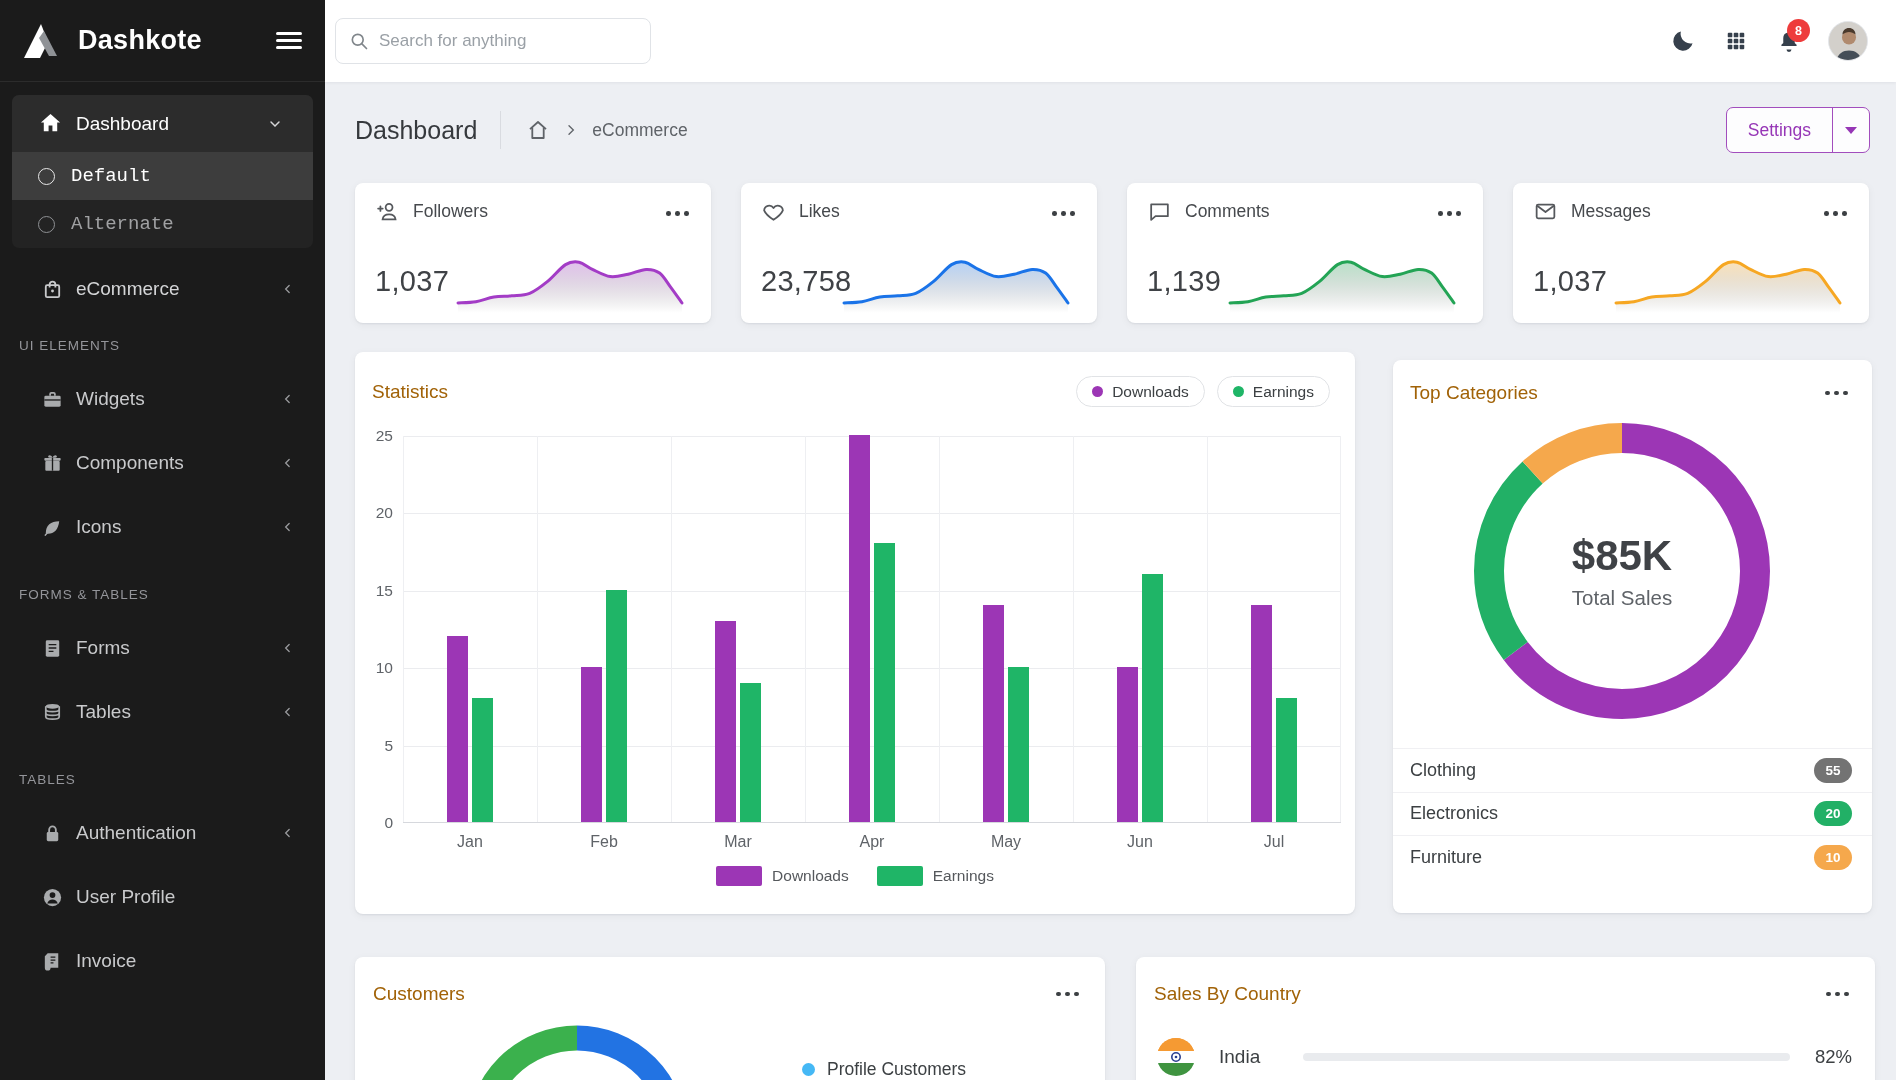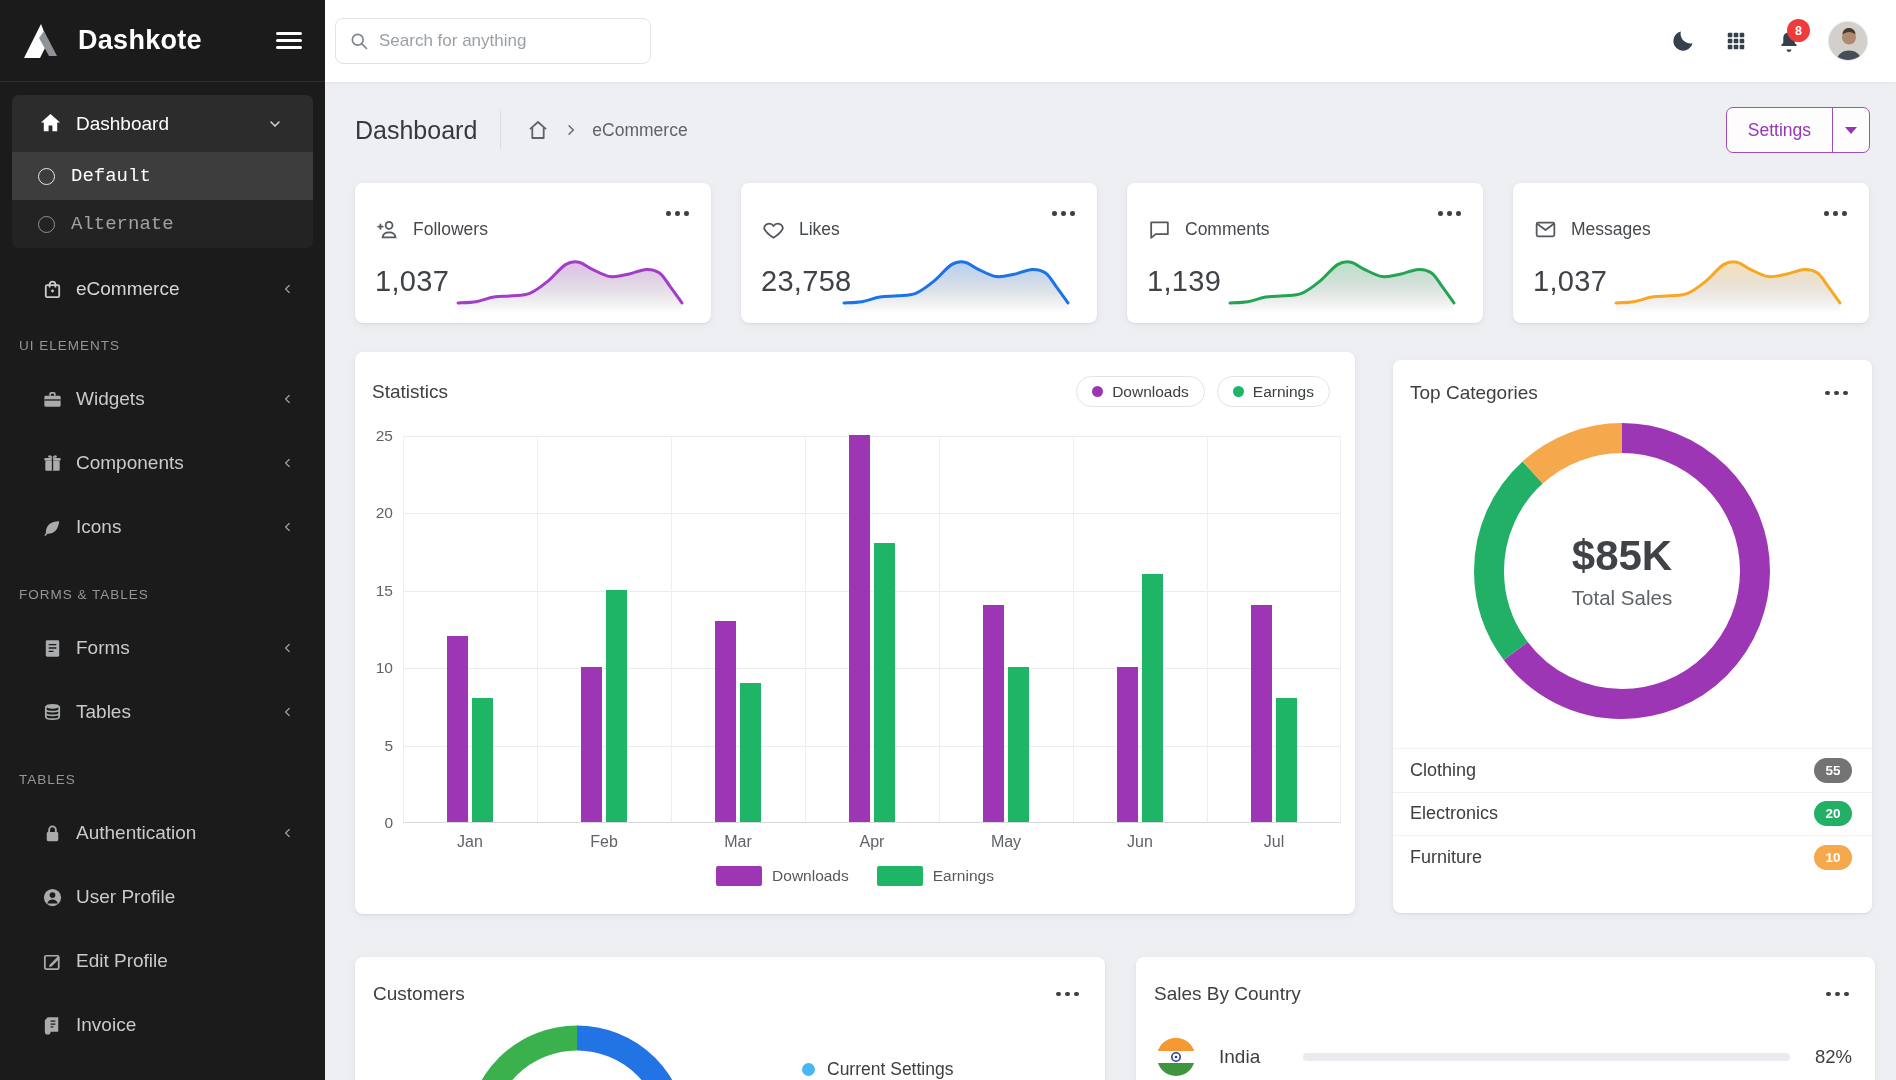--- a/index.html
+++ b/index.html
@@ -57,28 +57,28 @@
   .caret-down { width:0; height:0; border-left:6px solid transparent; border-right:6px solid transparent; border-top:7px solid #9636b6; }
 
   
   .card { position:absolute; background:#fff; border-radius:8px; box-shadow:0 1px 2px rgba(21,27,38,.07), 0 2px 8px rgba(21,27,38,.05); }
   .dots { display:flex; gap:4.5px; cursor:pointer; padding:6px 2px; }
   .dots i { width:4.6px; height:4.6px; border-radius:50%; background:#3c4043; }
 
   
   .stat-row { position:absolute; left:355px; top:183px; width:1514px; height:140px; display:flex; gap:30px; }
   .stat-card { position:relative; flex:1; background:#fff; border-radius:8px; box-shadow:0 1px 2px rgba(21,27,38,.07), 0 2px 8px rgba(21,27,38,.05); }
-  .sc-head { position:absolute; left:20px; top:34px; display:flex; align-items:center; gap:13px; font-size:17.5px; color:#46494d; }
+  .sc-head { position:absolute; left:20px; top:16px; display:flex; align-items:center; gap:13px; font-size:17.5px; color:#46494d; }
   .sc-dots { position:absolute; right:20px; top:22px; }
   .sc-value { position:absolute; left:20px; top:82px; font-size:29px; font-weight:500; color:#3f4246; letter-spacing:.3px; }
   .spark { position:absolute; right:26px; bottom:8px; }
 
   
   .stats-card { left:355px; top:352px; width:1000px; height:562px; }
-  .card-title { font-size:19px; font-weight:500; color:#404040; }
+  .card-title { font-size:19px; font-weight:500; color:#a16207; }
   .stats-head { position:absolute; left:17px; right:25px; top:24px; display:flex; align-items:center; }
   .chips { margin-left:auto; display:flex; gap:12px; }
   .chip { height:31px; border:1px solid #e1e3e6; border-radius:17px; padding:0 15px; display:flex; align-items:center; gap:9px;
     font-size:15.5px; color:#3c4043; background:#fff; cursor:pointer; }
   .chip-dot { width:11px; height:11px; border-radius:50%; }
   #y-axis div { position:absolute; left:0; width:38px; text-align:right; font-size:15.5px; color:#5f6368; }
   #bar-plot { position:absolute; left:48px; top:84px; width:938px; height:387px; border-bottom:1px solid #d6d8dd; }
   .hgrid { position:absolute; left:0; width:100%; height:1px; background:#ebecef; }
   .vgrid { position:absolute; top:0; width:1px; height:100%; background:#eeeff2; }
   .bar { position:absolute; bottom:0; width:21px; }
@@ -272,29 +272,20 @@
     </div>
     <div class="nav-item">
       <span class="nico">
         <svg width="23" height="23" viewBox="0 0 24 24">
             <circle cx="12" cy="12" r="9" fill="#a9abad"></circle>
             <circle cx="12" cy="9.5" r="3" fill="#1b1b1b"></circle>
             <path d="M6.5 18.2c.8-2.6 2.9-4 5.5-4s4.7 1.4 5.5 4" fill="#1b1b1b"></path>
           </svg>
       </span>
       <span class="nlabel">User Profile</span>
-    </div>
-    <div class="nav-item">
-      <span class="nico">
-        <svg width="23" height="23" viewBox="0 0 24 24">
-            <rect x="4" y="6" width="14.5" height="14" rx="1.5" fill="none" stroke="#a9abad" stroke-width="1.8"></rect>
-            <path d="M9 15.3l8.6-8.6 2 2-8.6 8.6-2.6.6z" fill="#a9abad"></path>
-          </svg>
-      </span>
-      <span class="nlabel">Edit Profile</span>
     </div>
     <div class="nav-item">
       <span class="nico">
         <svg width="23" height="23" viewBox="0 0 24 24">
             <path d="M7 3.5h11v15H10a3 3 0 0 1-6 0v-12z" fill="#a9abad"></path>
             <path d="M10 7.5h5M10 10.5h5M10 13.5h3" stroke="#1b1b1b" stroke-width="1.3"></path>
           </svg>
       </span>
       <span class="nlabel">Invoice</span>
     </div>
@@ -596,21 +587,21 @@
         <i></i>
         <i></i>
       </span>
   </div>
   <svg class="cu-donut" width="240" height="240">
     <circle id="cu0" cx="120" cy="120" r="98" fill="none" stroke-width="25" transform="rotate(-90 120 120)" stroke="#2273e3" stroke-dasharray="307.8760800517997 615.7521601035994" stroke-dashoffset="0"></circle>
     <circle id="cu1" cx="120" cy="120" r="98" fill="none" stroke-width="25" transform="rotate(-90 120 120)" stroke="#3bb14d" stroke-dasharray="307.8760800517997 615.7521601035994" stroke-dashoffset="-307.8760800517997"></circle>
   </svg>
   <div class="cu-legend">
     <span class="cu-dot" id="cudot" style="background: rgb(69, 184, 245);"></span>
-    <span>Current Settings</span>
+    <span>Profile Customers</span>
   </div>
 </section>
 
 <section class="card sales-card">
   <div class="bc-head">
     <span class="card-title">Sales By Country</span>
     <span class="dots" style="margin-left:auto">
         <i></i>
         <i></i>
         <i></i>

